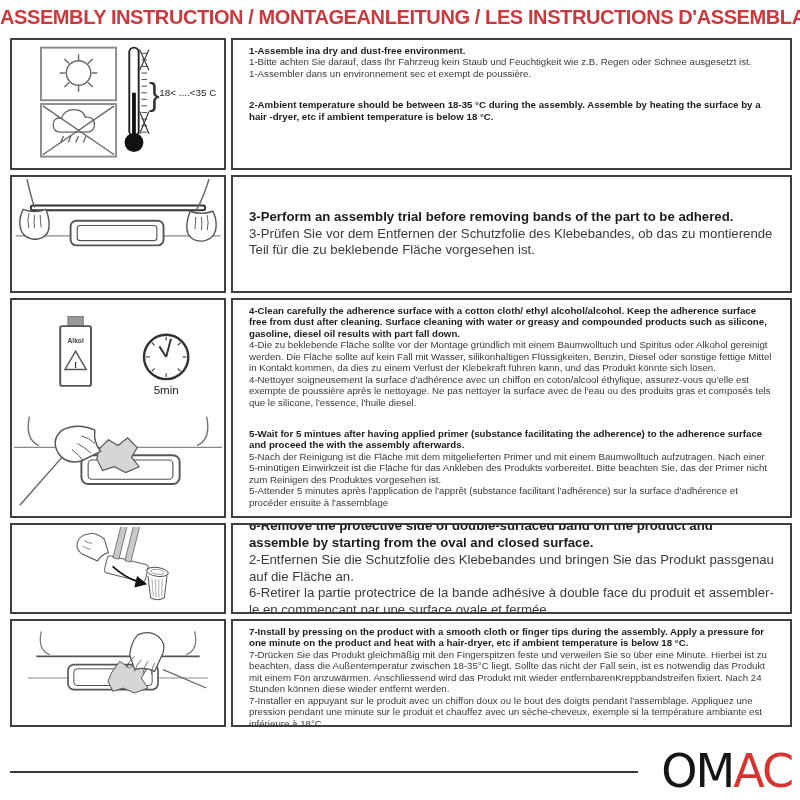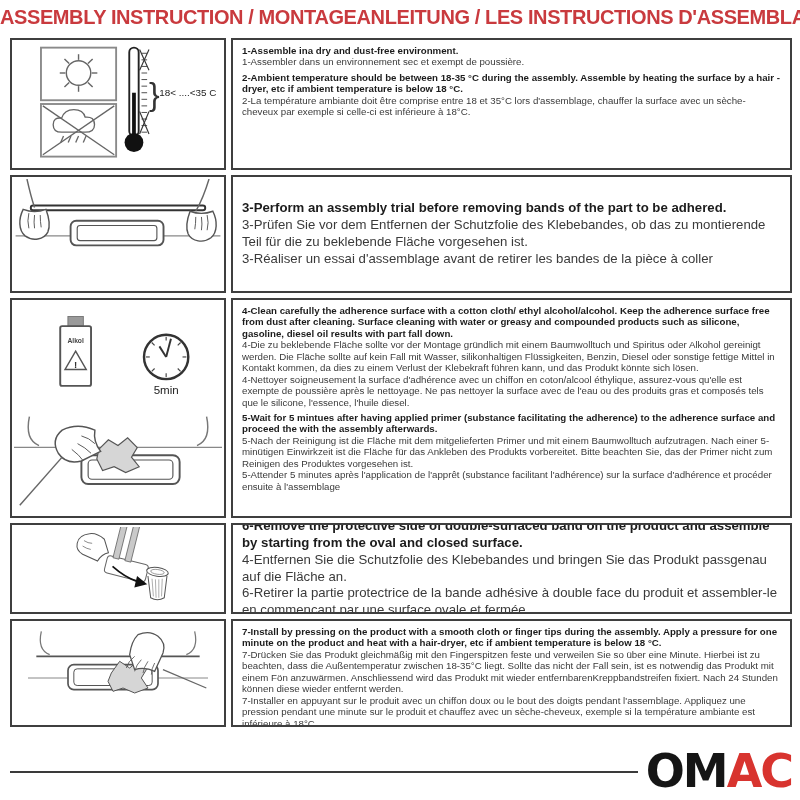--- a/index.html
+++ b/index.html
@@ -6,29 +6,29 @@
   body{width:800px;height:800px;font-family:"Liberation Sans",sans-serif;color:#2b2b2b;position:relative;overflow:hidden;}
   .page{position:relative;width:800px;height:800px;}
   .title{position:absolute;top:6px;left:0;width:100%;text-align:center;color:#c93a3e;
          font-size:20px;font-weight:bold;letter-spacing:-0.4px;white-space:nowrap;}
   .rows{position:absolute;top:38px;left:10px;right:8px;display:flex;flex-direction:column;gap:5px;}
   .row{display:flex;gap:5px;}
   .r1{height:132px}.r2{height:118px}.r3{height:220px}.r4{height:91px}.r5{height:108px}
   .cell{border:2px solid #3f3f3f;background:#fff;box-sizing:border-box;}
   .illus{width:216px;flex:0 0 216px;display:flex;align-items:center;justify-content:center;padding:2px;overflow:hidden;}
   .illus svg{width:100%;height:100%;}
-  .txt{flex:1;padding:5px 9px;overflow:hidden;}
+  .txt{flex:1;padding:5px 16px;overflow:hidden;}
   .small p{font-size:9.7px;line-height:1.18;margin:0;color:#3a3a3a;}
   .small p.en{font-weight:bold;color:#1c1c1c;}
-  .item + .item{margin-top:4px;}
+  .item + .item{margin-top:20px;}
   .big.txt{display:flex;flex-direction:column;justify-content:center;}
   .big p{font-size:13.2px;line-height:1.28;margin:0;color:#3a3a3a;}
   .big p.en{font-weight:bold;color:#1c1c1c;}
   .rule{position:absolute;top:771px;left:10px;width:628px;height:2px;background:#3a3a3a;}
-  .logo{position:absolute;top:748px;right:8px;font-size:46px;font-weight:bold;letter-spacing:-2px;line-height:1;
+  .logo{position:absolute;top:748px;right:8px;font-size:46px;font-weight:normal;letter-spacing:-2px;line-height:1;
         font-family:"DejaVu Sans","Liberation Sans",sans-serif;text-align:center;}
   .logo .lb{color:#151515;}
   .logo .lr{color:#d8342f;}
   text{font-family:"Liberation Sans",sans-serif;}
 </style>
 </head>
 <body>
 
 <div class="page">
 
@@ -87,25 +87,25 @@
                 <line x1="141" y1="74" x2="131" y2="98"></line>
             </g>
           </g>
           <text x="141" y="67" font-size="34" fill="#333">}</text>
           <text x="152" y="58" font-size="10.5" fill="#222">18&lt; ....&lt;35 C</text>
         </svg>
       </div>
       <div class="cell txt small">
         <div class="item">
           <p class="en">1-Assemble ina dry and dust-free environment.</p>
+          <p>1-Bitte achten Sie darauf, dass Ihr Fahrzeug kein Staub und Feuchtigkeit wie z.B. Regen oder Schnee ausgesetzt ist.</p>
           <p>1-Assembler dans un environnement sec et exempt de poussière.</p>
         </div>
         <div class="item">
           <p class="en">2-Ambient temperature should be between 18-35 °C  during the assembly. Assemble by heating the surface by a hair -dryer, etc if ambient temperature is below 18 °C.</p>
-          <p>2-La température ambiante doit être comprise entre 18 et 35°C lors d'assemblage, chauffer la surface avec un sèche-cheveux par exemple si celle-ci est inférieure à 18°C.</p>
         </div>
       </div>
     </div>
 
     <div class="row r2">
       <div class="cell illus">
         <svg viewBox="0 0 216 116">
           <line x1="0" y1="60" x2="216" y2="60" stroke="#888" stroke-width="1.4"></line>
           <rect x="58" y="44" width="98" height="26" rx="6" fill="#fff" stroke="#555" stroke-width="2"></rect>
           <rect x="65" y="49" width="84" height="16" rx="3" fill="none" stroke="#555" stroke-width="1.2"></rect>
@@ -118,21 +118,20 @@
           <g>
             <path d="M208,34 c5,10 5,22 -2,28 c-8,6 -20,4 -24,-4 c-3,-7 -1,-16 2,-24 c8,3 16,3 24,0 z" fill="#fff" stroke="#555" stroke-width="1.5"></path>
             <path d="M202,38 q2,8 0,16 M196,40 q1,8 0,14 M190,40 q0,7 -1,13" fill="none" stroke="#555" stroke-width="1"></path>
             <path d="M204,0 q-6,20 -14,34" fill="none" stroke="#666" stroke-width="1.5"></path>
           </g>
         </svg>
       </div>
       <div class="cell txt big">
         <p class="en">3-Perform an assembly trial before removing bands of the part to be adhered.</p>
         <p>3-Prüfen Sie vor dem Entfernen der Schutzfolie des Klebebandes, ob das zu montierende Teil für die zu beklebende Fläche vorgesehen ist.</p>
-        <p>3-Réaliser un essai d'assemblage avant de retirer les bandes de la pièce à coller</p>
       </div>
     </div>
 
     <div class="row r3">
       <div class="cell illus">
         <svg viewBox="0 0 216 218">
           <g>
             <rect x="56" y="14" width="16" height="10" fill="#9a9a9a" stroke="#777" stroke-width="1"></rect>
             <rect x="48" y="24" width="32" height="62" rx="2" fill="#fff" stroke="#555" stroke-width="2"></rect>
             <text x="64" y="42" font-size="7" font-weight="bold" fill="#444" text-anchor="middle">Alkol</text>
@@ -210,21 +209,21 @@
             </g>
             <g transform="rotate(8 166 66)">
               <ellipse cx="166" cy="66" rx="16" ry="6.5" fill="#fff" stroke="#555" stroke-width="1.5"></ellipse>
               <ellipse cx="166" cy="66" rx="10" ry="3.5" fill="none" stroke="#777" stroke-width="1"></ellipse>
             </g>
           </g>
         </svg>
       </div>
       <div class="cell txt big">
         <p class="en">6-Remove the protective side of double-surfaced band on the product and assemble by starting from the oval and closed surface.</p>
-        <p>4-Entfernen Sie die Schutzfolie des Klebebandes und bringen Sie das Produkt passgenau auf die Fläche an.</p>
+        <p>2-Entfernen Sie die Schutzfolie des Klebebandes und bringen Sie das Produkt passgenau auf die Fläche an.</p>
         <p>6-Retirer la partie protectrice de la bande adhésive à double face du produit et assembler-le en commençant par une surface ovale et fermée.</p>
       </div>
     </div>
 
     <div class="row r5">
       <div class="cell illus">
         <svg viewBox="0 0 216 120">
           <path d="M16,10 q-5,22 10,28" fill="none" stroke="#777" stroke-width="1.5"></path>
           <path d="M200,10 q5,22 -10,28" fill="none" stroke="#777" stroke-width="1.5"></path>
           <line x1="10" y1="40" x2="206" y2="40" stroke="#555" stroke-width="2"></line>

